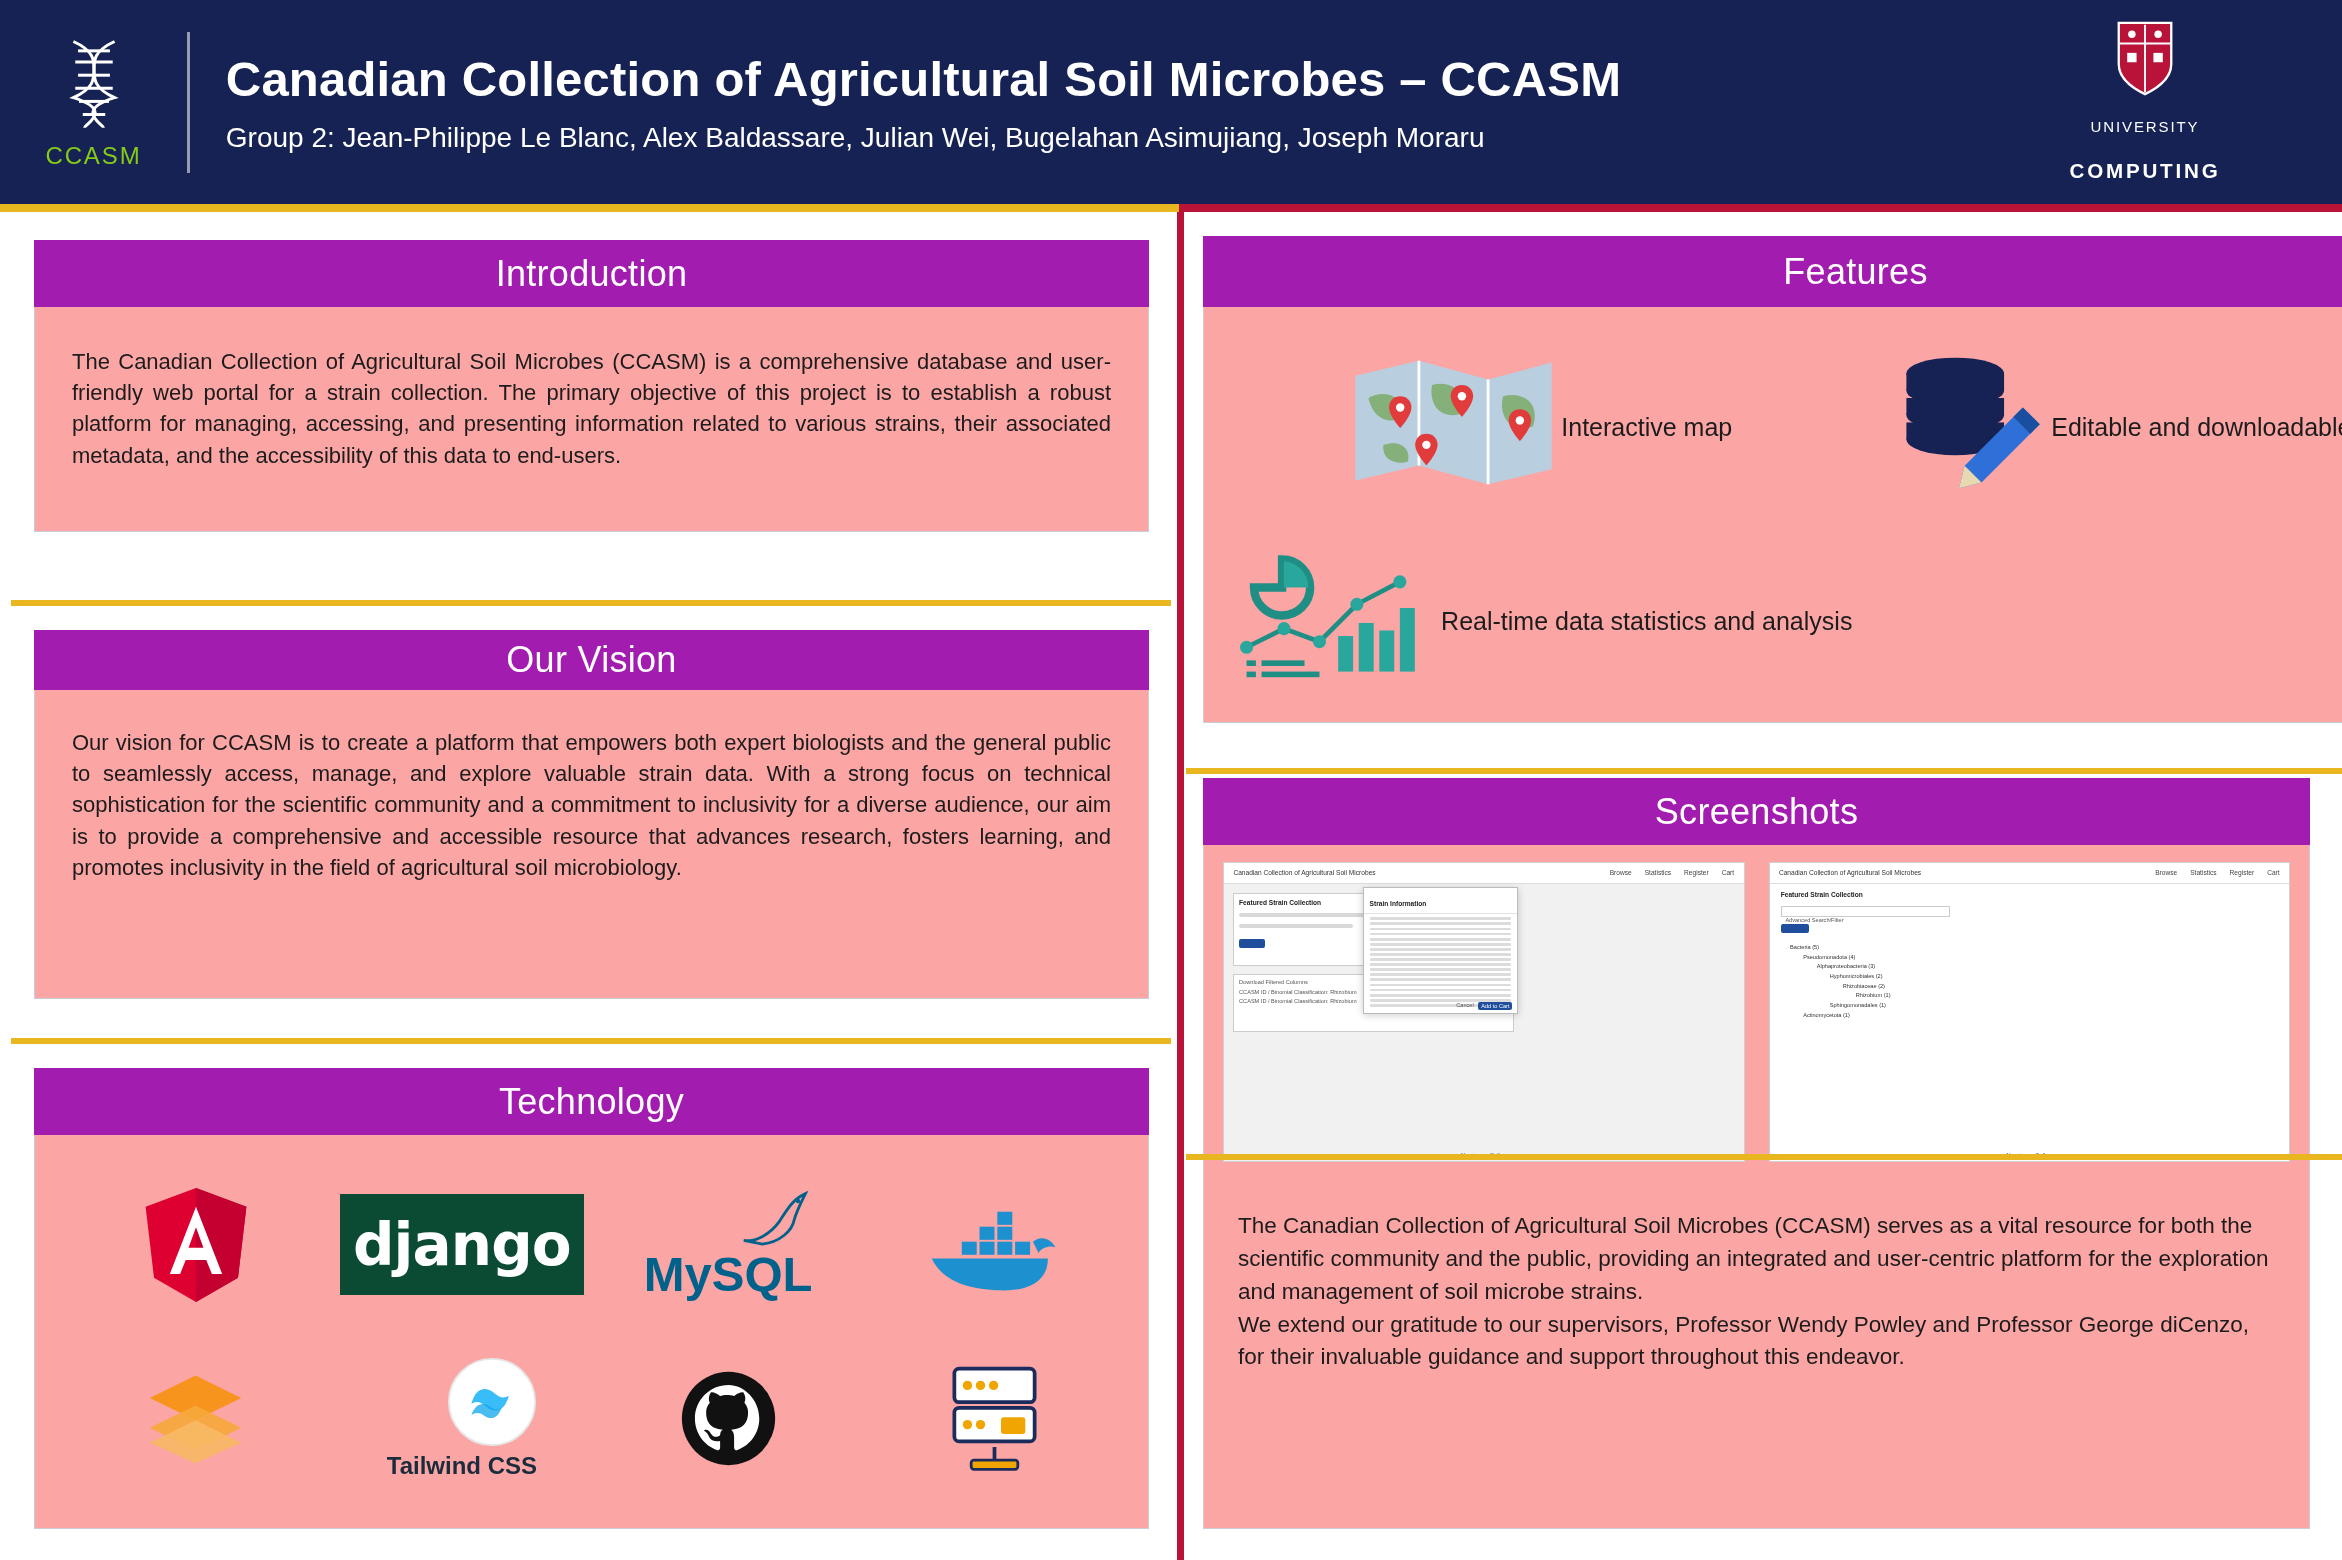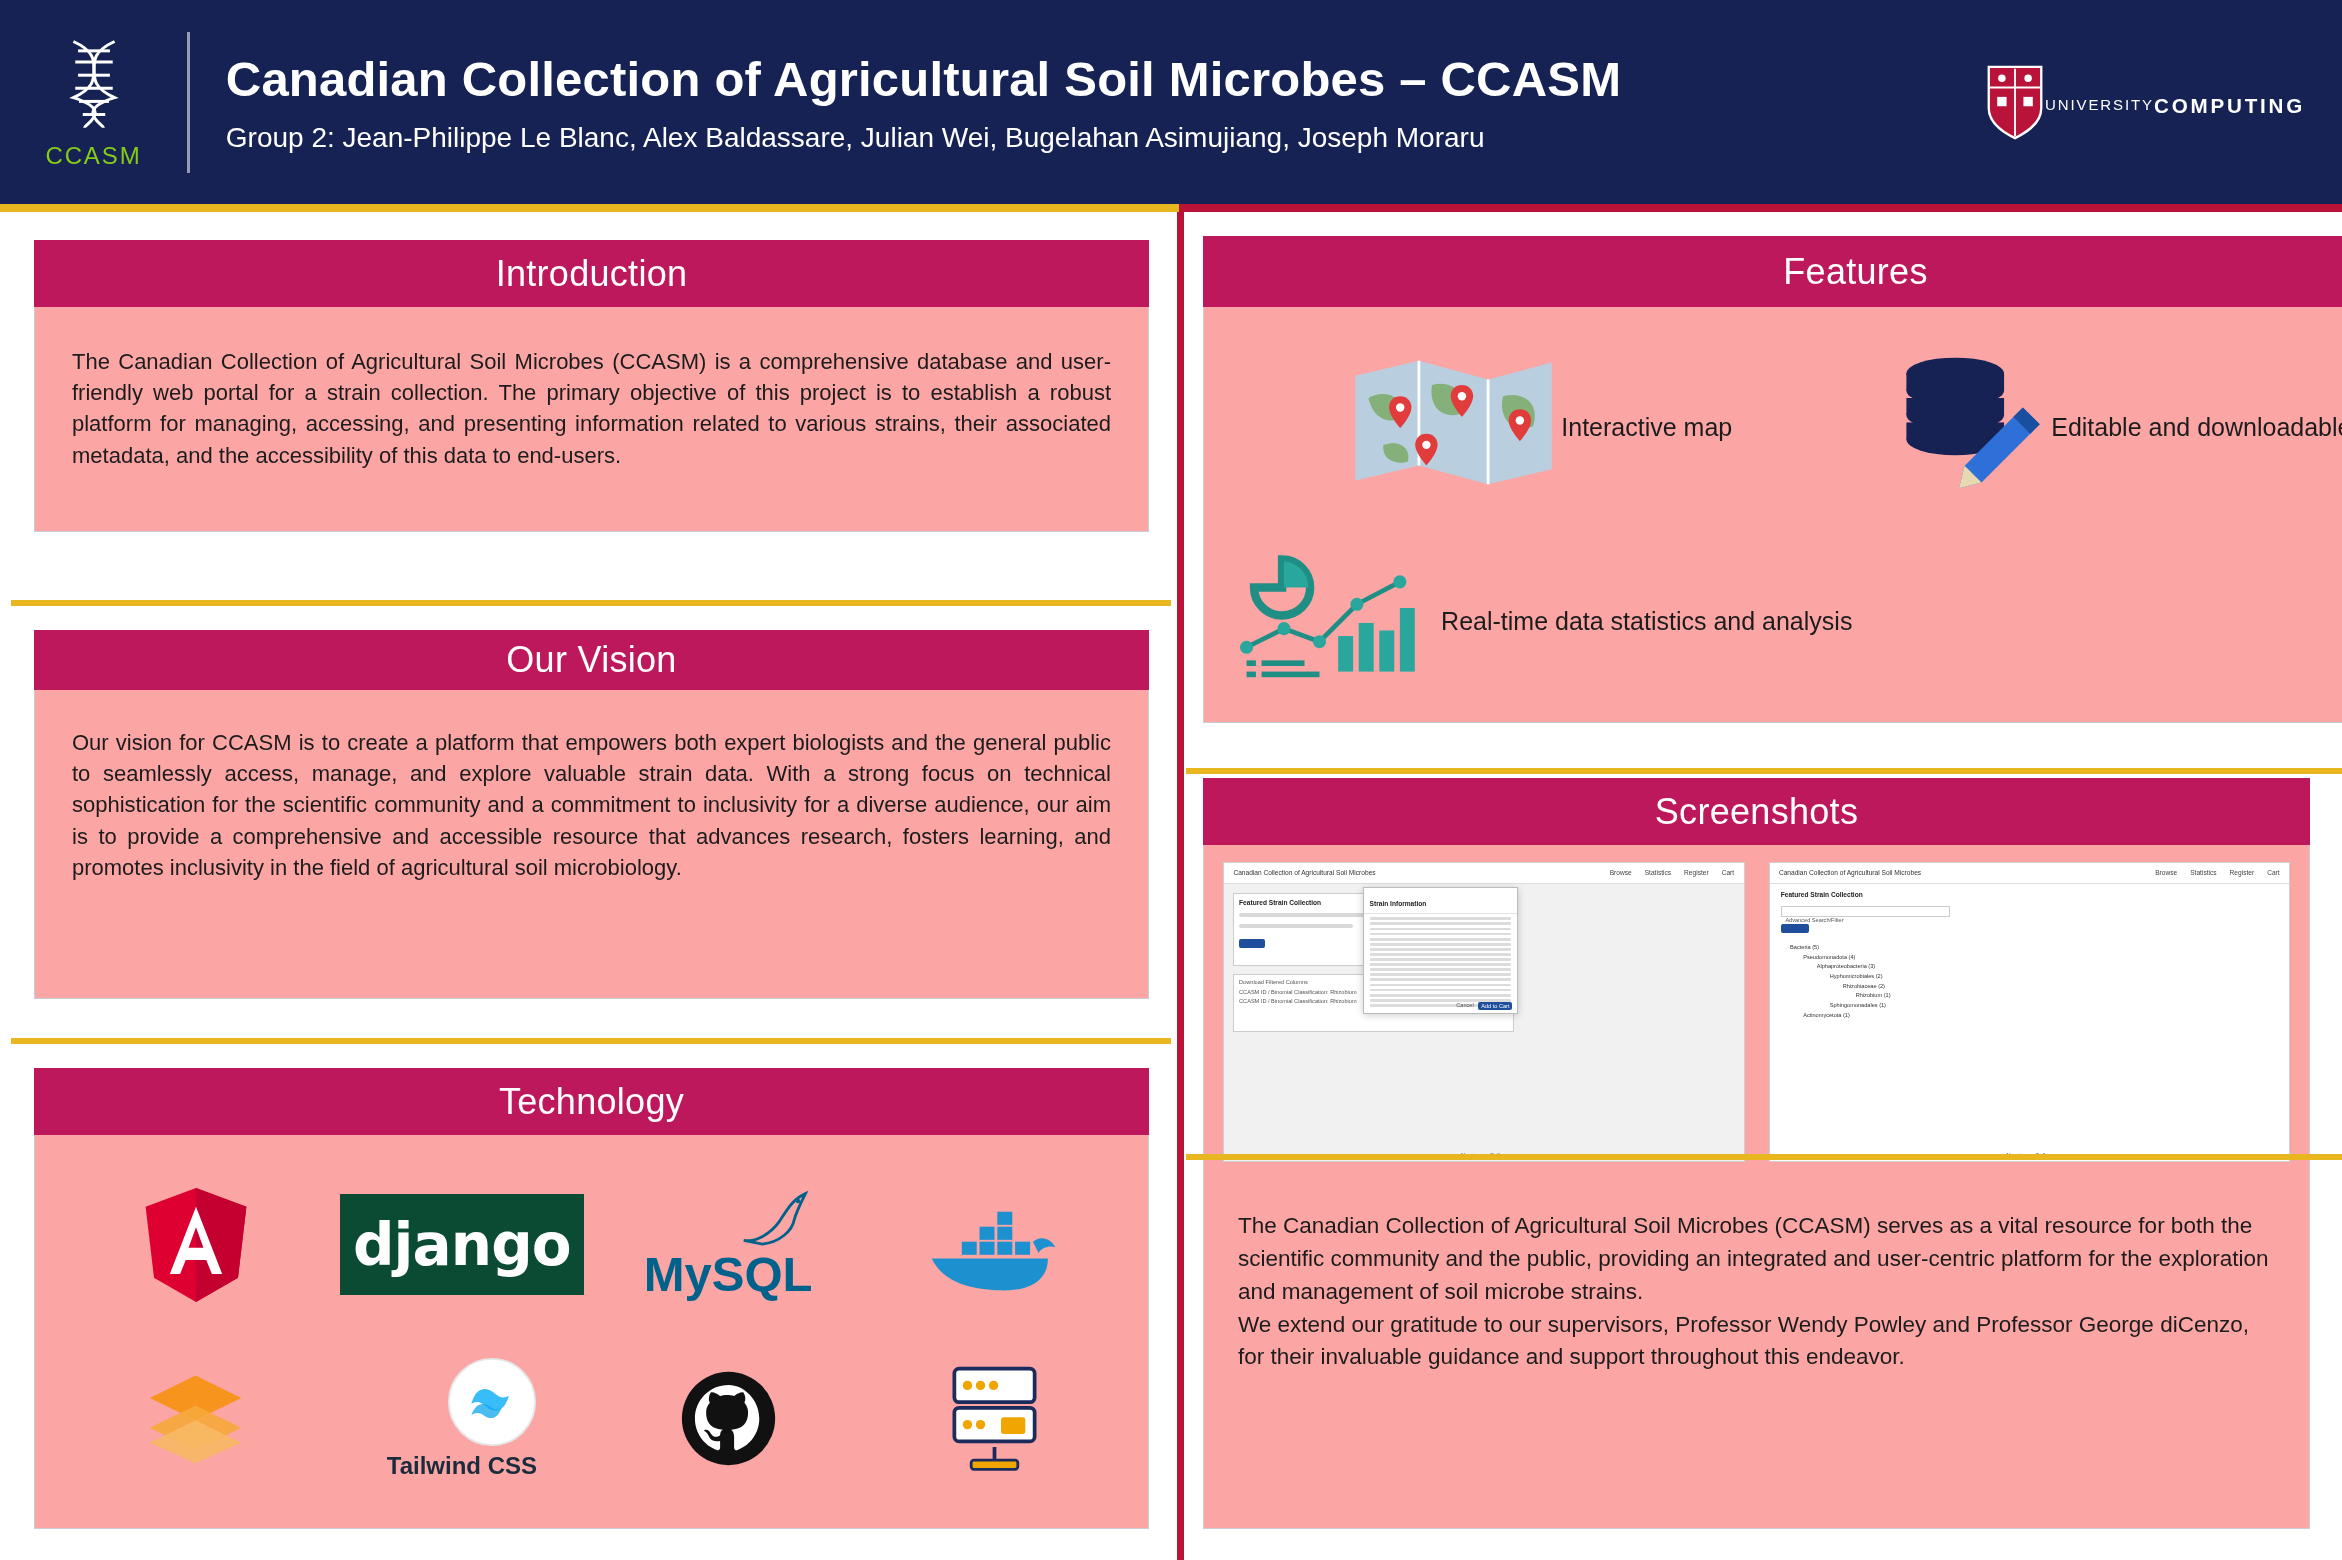--- a/index.html
+++ b/index.html
@@ -28,42 +28,42 @@
   .header-divider {
     width: 2.8px; height: 141px; background: rgba(255,255,255,0.55); margin-right: 36px;
   }
   .header-texts { flex: 1; display: flex; flex-direction: column; justify-content: center; }
   .poster-title {
     color: #ffffff; font-size: 49px; font-weight: bold; letter-spacing: 0.2px;
     margin-bottom: 15px;
   }
   .poster-authors { color: #ffffff; font-size: 28px; font-weight: normal; }
   .queens-block {
-    width: 394px; height: 204px; display: flex; flex-direction: row;
-    align-items: center; justify-content: center;
+    width: 394px; height: 204px; display: flex; flex-direction: column;
+    align-items: center; justify-content: center; gap: 16px;
   }
   .queens-univ { color: #fff; font-size: 15px; letter-spacing: 1.9px; margin-top: 5.6px; }
   .queens-computing { color: #fff; font-size: 20.6px; letter-spacing: 2.8px; font-weight: bold; margin-top: 7.5px; }
 
   
   .accent-left {
     position: absolute; left: 0; top: 204px; width: 1179px; height: 7.5px; background: #e8b61f;
   }
   .accent-right {
     position: absolute; left: 1179px; top: 204px; width: 1164px; height: 7.5px; background: #b9133a;
   }
   
   .v-divider {
     position: absolute; left: 1177px; top: 212px; width: 6.6px; height: 1349px; background: #b9133a;
   }
 
   
   .panel { position: absolute; }
   .panel-head {
-    background: #be185d; color: #ffffff;
+    background: #a21caf; color: #ffffff;
     display: flex; align-items: center; justify-content: center;
     font-size: 36px; letter-spacing: 0.3px;
   }
   .panel-body {
     background: #fca5a5; border: 0.9px solid #c9cdd6; border-top: none;
   }
   .panel-text {
     color: #1c1c1c; font-size: 22px; line-height: 1.42; text-align: justify;
   }
   .gold-rule { position: absolute; height: 5.6px; background: #e8b61f; }

